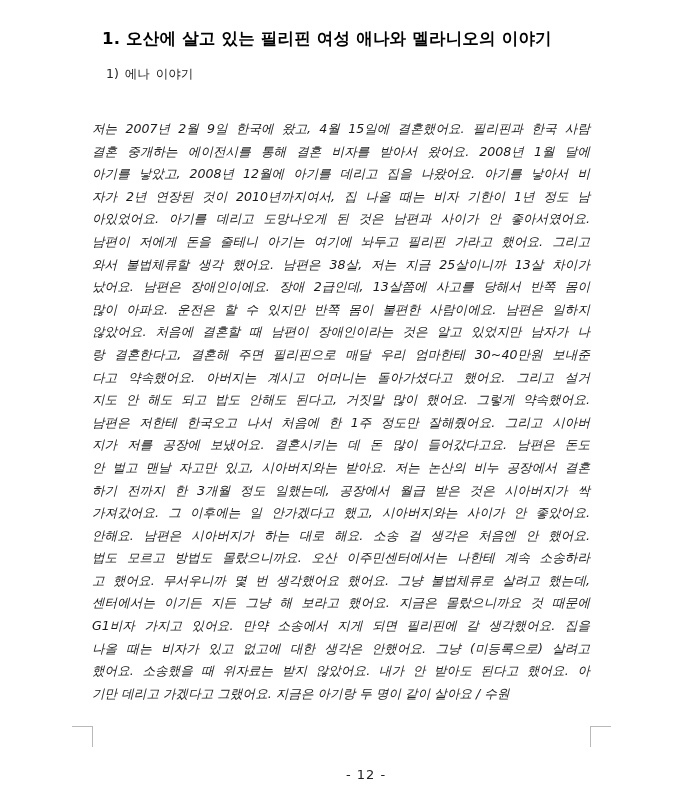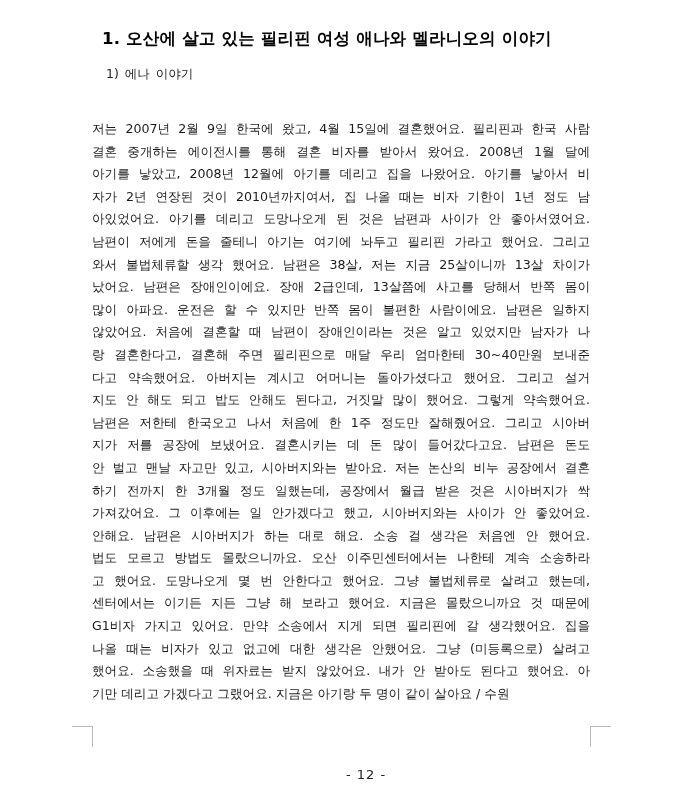--- a/index.html
+++ b/index.html
@@ -48,20 +48,21 @@
     }
     .line {
       display: block;
       height: 22.6px;
       line-height: 22.6px;
       font-size: 12.6px;
       text-align: justify;
       text-align-last: justify;
       white-space: nowrap;
       color: #1a1a1a;
+      font-style: italic;
     }
     .line.last {
       text-align-last: left;
     }
     .corner {
       position: absolute;
       width: 20px;
       height: 20px;
       border-color: #b9b9b9;
       border-style: solid;
@@ -112,21 +113,21 @@
     <span class="line">랑 결혼한다고, 결혼해 주면 필리핀으로 매달 우리 엄마한테 30~40만원 보내준</span>
     <span class="line">다고 약속했어요. 아버지는 계시고 어머니는 돌아가셨다고 했어요. 그리고 설거</span>
     <span class="line">지도 안 해도 되고 밥도 안해도 된다고, 거짓말 많이 했어요. 그렇게 약속했어요.</span>
     <span class="line">남편은 저한테 한국오고 나서 처음에 한 1주 정도만 잘해줬어요. 그리고 시아버</span>
     <span class="line">지가 저를 공장에 보냈어요. 결혼시키는 데 돈 많이 들어갔다고요. 남편은 돈도</span>
     <span class="line">안 벌고 맨날 자고만 있고, 시아버지와는 받아요. 저는 논산의 비누 공장에서 결혼</span>
     <span class="line">하기 전까지 한 3개월 정도 일했는데, 공장에서 월급 받은 것은 시아버지가 싹</span>
     <span class="line">가져갔어요. 그 이후에는 일 안가겠다고 했고, 시아버지와는 사이가 안 좋았어요.</span>
     <span class="line">안해요. 남편은 시아버지가 하는 대로 해요. 소송 걸 생각은 처음엔 안 했어요.</span>
     <span class="line">법도 모르고 방법도 몰랐으니까요. 오산 이주민센터에서는 나한테 계속 소송하라</span>
-    <span class="line">고 했어요. 도망나오게 몇 번 안한다고 했어요. 그냥 불법체류로 살려고 했는데,</span>
+    <span class="line">고 했어요. 무서우니까 몇 번 생각했어요 했어요. 그냥 불법체류로 살려고 했는데,</span>
     <span class="line">센터에서는 이기든 지든 그냥 해 보라고 했어요. 지금은 몰랐으니까요 것 때문에</span>
     <span class="line">G1비자 가지고 있어요. 만약 소송에서 지게 되면 필리핀에 갈 생각했어요. 집을</span>
     <span class="line">나올 때는 비자가 있고 없고에 대한 생각은 안했어요. 그냥 (미등록으로) 살려고</span>
     <span class="line">했어요. 소송했을 때 위자료는 받지 않았어요. 내가 안 받아도 된다고 했어요. 아</span>
     <span class="line last">기만 데리고 가겠다고 그랬어요. 지금은 아기랑 두 명이 같이 살아요 / 수원</span>
   </div>
 
   <div class="corner corner-bl"></div>
   <div class="corner corner-br"></div>
 

